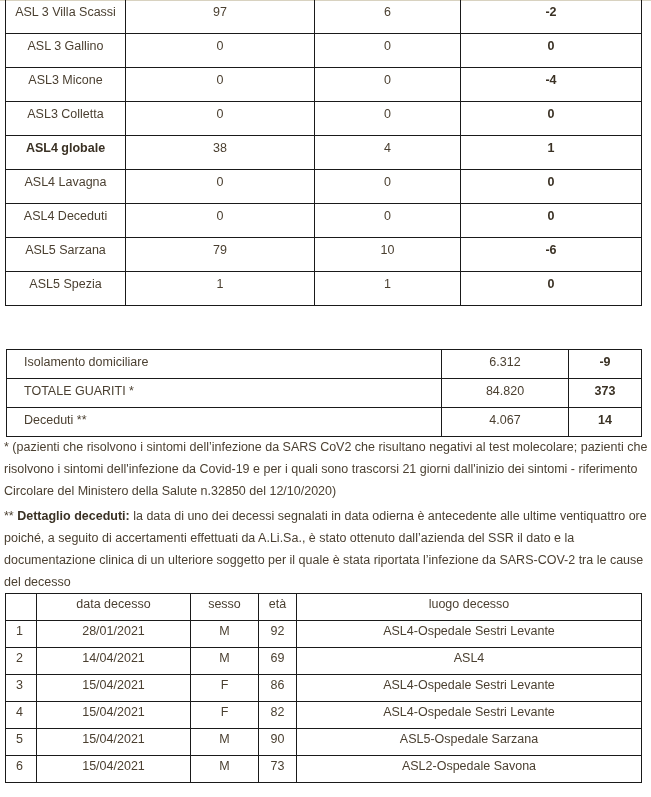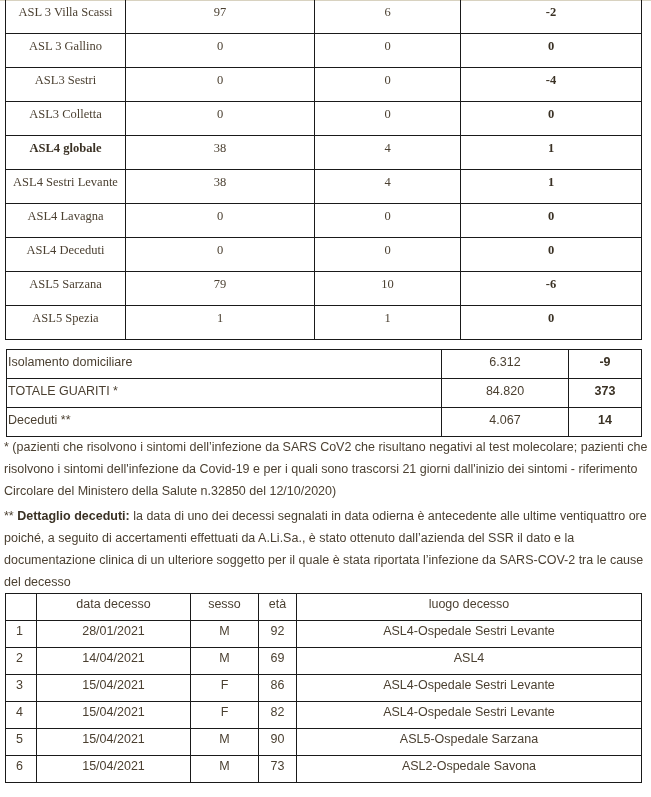--- a/index.html
+++ b/index.html
@@ -30,25 +30,25 @@
     td {
       border: 1px solid #1a1a1a;
       padding: 0;
       vertical-align: top;
       line-height: 15px;
       white-space: nowrap;
       overflow: hidden;
     }
     .b { font-weight: bold; color: #3a3124; }
     .c { text-align: center; }
-    .l { text-align: left; padding-left: 1px; margin-top: 12px; }
+    .l { text-align: left; padding-left: 17px; margin-top: 12px; }
 
     
     #hosp { left: 5px; top: -1px; width: 636px; }
-    #hosp td { height: 28px; padding-top: 5px; font-family: Liberation Serif, serif; }
+    #hosp td { height: 28px; padding-top: 5px; }
     #hosp col.c1 { width: 120px; }
     #hosp col.c2 { width: 189px; }
     #hosp col.c3 { width: 146px; }
     #hosp col.c4 { width: 181px; }
 
     
     #summary { left: 6px; top: 349px; width: 635px; }
     #summary td { height: 23px; padding-top: 5px; }
     #summary col.s1 { width: 435px; }
     #summary col.s2 { width: 127px; }
@@ -94,39 +94,33 @@
         <td class="c">6</td>
         <td class="c b">-2</td>
       </tr>
       <tr>
         <td class="c">ASL 3 Gallino</td>
         <td class="c">0</td>
         <td class="c">0</td>
         <td class="c b">0</td>
       </tr>
       <tr>
-        <td class="c">ASL3 Sestri</td>
+        <td class="c">ASL3 Micone</td>
         <td class="c">0</td>
         <td class="c">0</td>
         <td class="c b">-4</td>
       </tr>
       <tr>
         <td class="c">ASL3 Colletta</td>
         <td class="c">0</td>
         <td class="c">0</td>
         <td class="c b">0</td>
       </tr>
       <tr>
         <td class="c b">ASL4 globale</td>
-        <td class="c">38</td>
-        <td class="c">4</td>
-        <td class="c b">1</td>
-      </tr>
-      <tr>
-        <td class="c">ASL4 Sestri Levante</td>
         <td class="c">38</td>
         <td class="c">4</td>
         <td class="c b">1</td>
       </tr>
       <tr>
         <td class="c">ASL4 Lavagna</td>
         <td class="c">0</td>
         <td class="c">0</td>
         <td class="c b">0</td>
       </tr>

